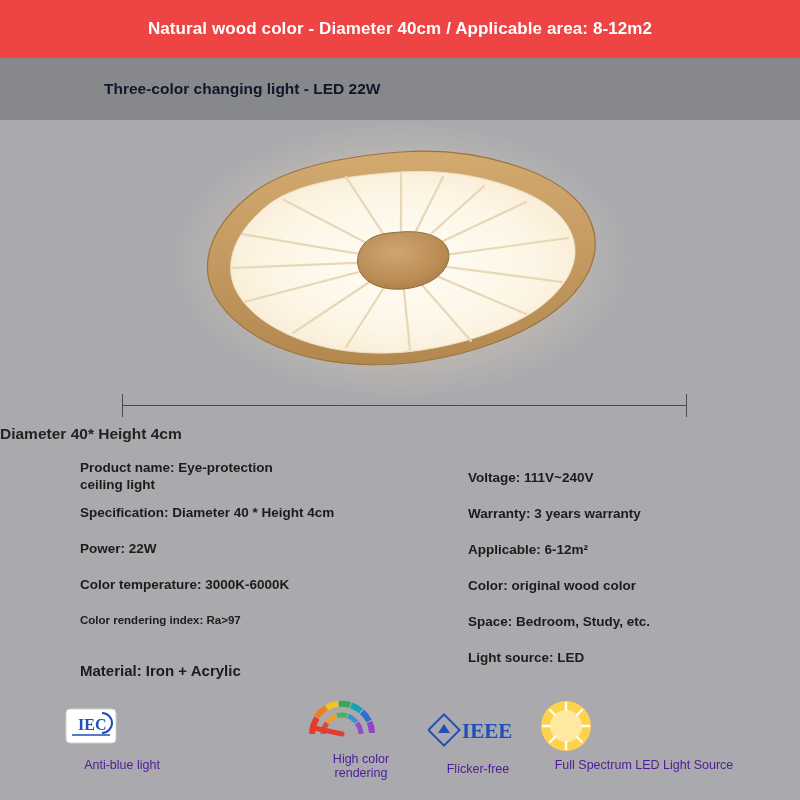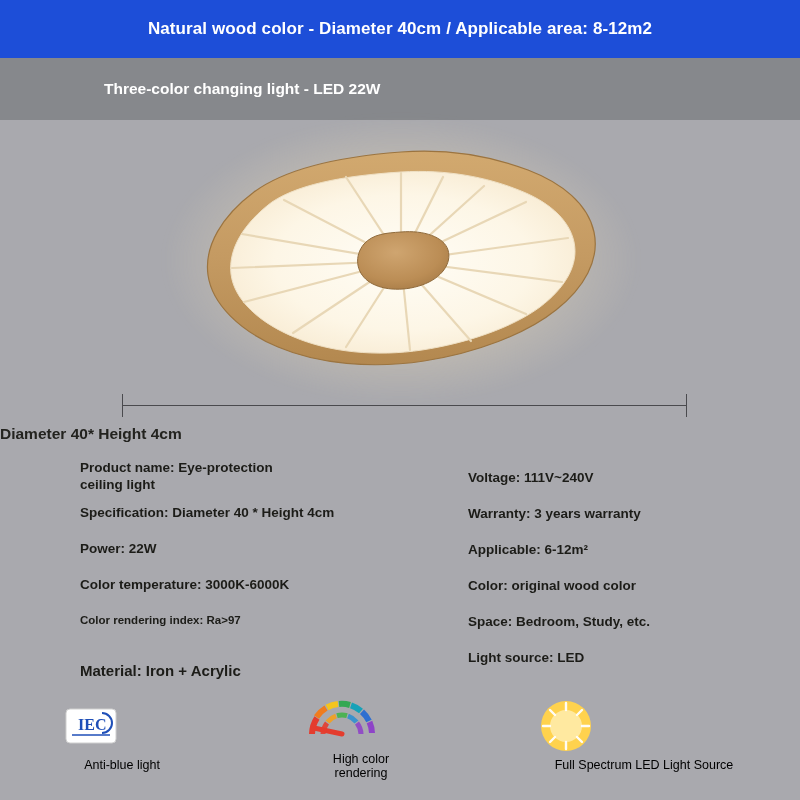--- a/index.html
+++ b/index.html
@@ -18,42 +18,42 @@
     width: 800px;
     height: 800px;
     background: #a9a9ae;
   }
   
   .banner-blue {
     position: absolute;
     left: 0; top: 0;
     width: 800px;
     height: 58px;
-    background: #1d4ed8;
+    background: #ef4444;
     display: flex;
     align-items: center;
     justify-content: center;
   }
   .banner-blue-text {
     color: #ffffff;
     font-size: 17px;
     font-weight: bold;
     letter-spacing: 0.1px;
   }
   .banner-gray {
     position: absolute;
     left: 0; top: 58px;
     width: 800px;
     height: 62px;
     background: #86888c;
     display: flex;
     align-items: center;
   }
   .banner-gray-text {
-    color: #ffffff;
+    color: #0f172a;
     font-size: 15.5px;
     font-weight: bold;
     margin-left: 104px;
   }
   
   .product-area {
     position: absolute;
     left: 0; top: 120px;
     width: 800px;
     height: 260px;
@@ -143,21 +143,21 @@
     left: 0;
     top: 690px;
     width: 800px;
     height: 110px;
   }
   .feature {
     position: absolute;
     text-align: center;
   }
   .feature .cap {
-    color: #000000;
+    color: #4c1d95;
     font-size: 12.5px;
     line-height: 1.15;
     margin-top: 4px;
   }
   .f0 { left: 62px;  top: 8px;  width: 120px; }
   .f1 { left: 186px; top: 6px;  width: 110px; }
   .f2 { left: 306px; top: 2px;  width: 110px; }
   .f3 { left: 428px; top: 12px; width: 100px; }
   .f4 { left: 538px; top: 8px;  width: 212px; }
 
@@ -308,20 +308,32 @@
               <path d="M-5 -18.3 A19 19 0 0 1 5 -18.3" stroke="#43b24a" stroke-width="5" fill="none" opacity="0.9"></path>
               <path d="M6 -18 A19 19 0 0 1 14.5 -12" stroke="#2f8fd0" stroke-width="5" fill="none" opacity="0.9"></path>
               <path d="M15 -11 A19 19 0 0 1 19 0" stroke="#8e44c8" stroke-width="5" fill="none" opacity="0.9"></path>
             </g>
           </g>
         </svg>
       </div>
       <div class="cap">High color rendering</div>
     </div>
 
+    <div class="feature f3">
+      <div class="iconbox">
+        <svg width="90" height="40" viewBox="0 0 90 40">
+          <g transform="translate(16,20)">
+            <rect x="-11" y="-11" width="22" height="22" transform="rotate(45)" fill="none" stroke="#1f4fb8" stroke-width="2"></rect>
+            <path d="M-6 3 L0 -6 L6 3 Z" fill="#1f4fb8"></path>
+          </g>
+          <text x="34" y="28" font-family="Liberation Serif, serif" font-size="21" font-weight="bold" fill="#1f4fb8">IEEE</text>
+        </svg>
+      </div>
+      <div class="cap">Flicker-free</div>
+    </div>
 
     <div class="feature f4">
       <div class="iconbox">
         <svg width="56" height="56" viewBox="0 0 56 56">
           <circle cx="28" cy="28" r="25" fill="#ffd24d"></circle>
           <circle cx="28" cy="28" r="16" fill="#ffe9a0"></circle>
           <g stroke="#ffffff" stroke-width="2.4" stroke-linecap="round" opacity="0.95">
             <line x1="28" y1="5" x2="28" y2="12"></line>
             <line x1="28" y1="44" x2="28" y2="51"></line>
             <line x1="5" y1="28" x2="12" y2="28"></line>

